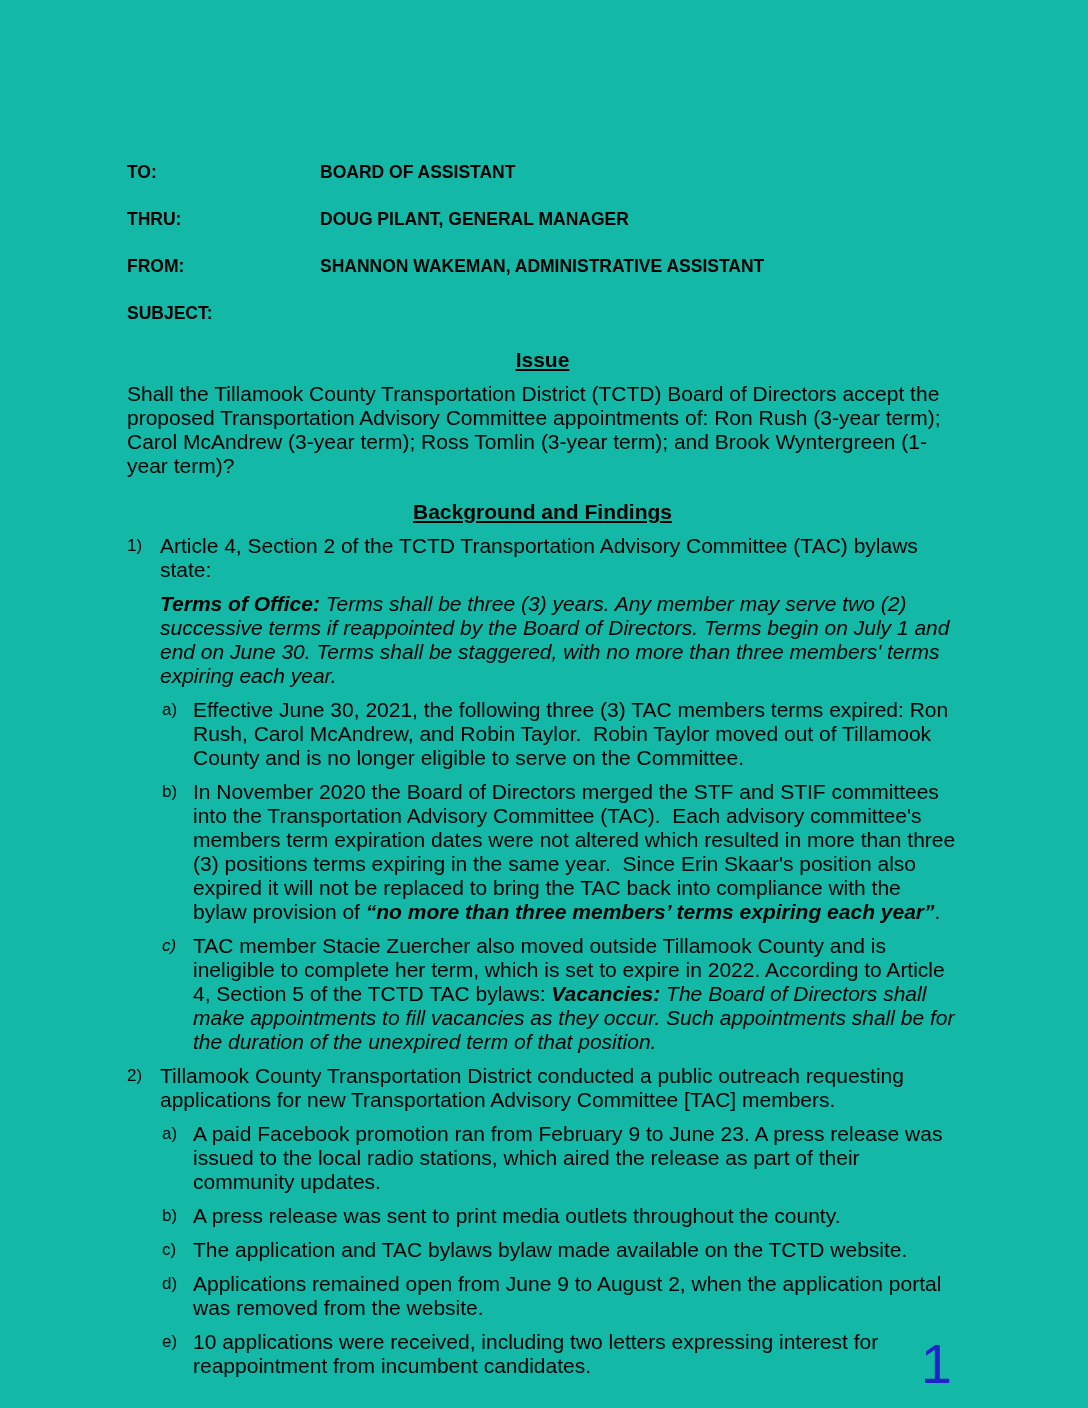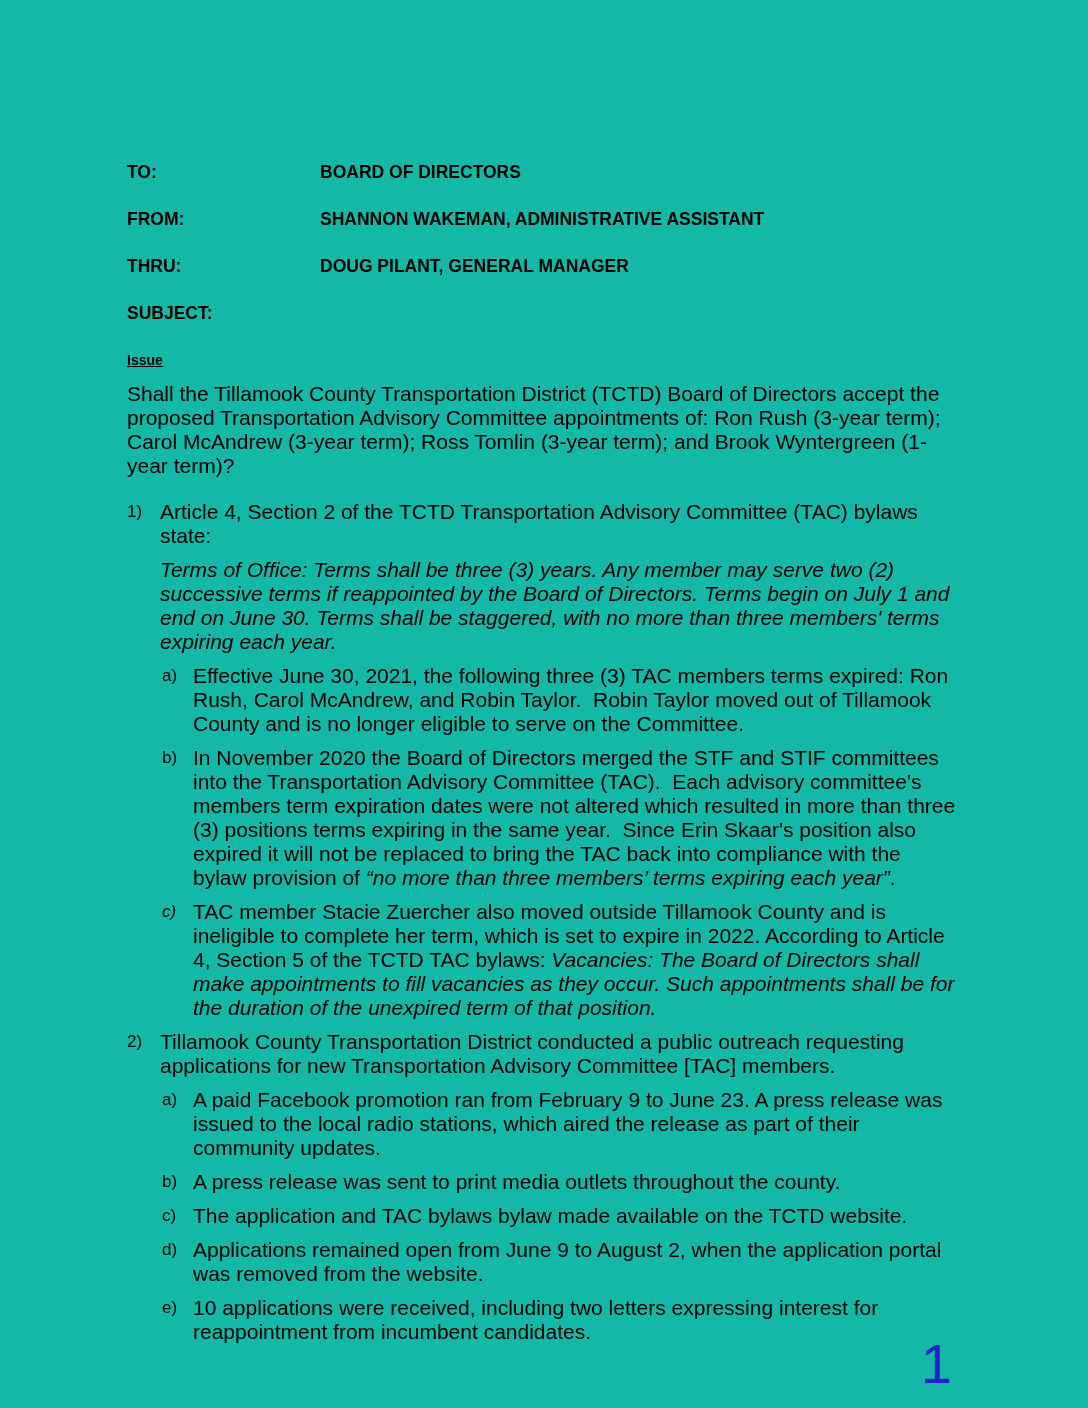--- a/index.html
+++ b/index.html
@@ -29,25 +29,26 @@
     font-size: 17.5px;
     line-height: 25px;
     margin-bottom: 22px;
   }
   .hdr-label { flex: none; width: 193px; }
   .hdr-value { white-space: pre-line; }
   .memo-header { margin-bottom: 0; }
 
   
   .heading {
-    font-size: 14px;
+    font-size: 21px;
     font-weight: bold;
     text-decoration: underline;
     line-height: 24px;
     margin: 0 0 10px 0;
+    text-align: center;
   }
 
   
   .para, .li-text, .quote {
     font-size: 21px;
     line-height: 24px;
     white-space: pre-wrap;
   }
   .para { margin: 0 0 22px 0; }
   .block { margin-bottom: 10px; }
@@ -59,59 +60,60 @@
     font-size: 17px;
     line-height: 24px;
   }
   .marker.italic { font-style: italic; }
   .quote {
     margin-left: 33px;
     font-style: italic;
   }
   .run-n { font-style: normal; font-weight: normal; }
   .run-i { font-style: italic; }
-  .run-bi { font-style: italic; font-weight: normal; }
+  .run-bi { font-style: italic; font-weight: bold; }
 
   
   .page-number {
     position: absolute;
     top: 1336px;
     right: 136px;
     font-size: 56px;
     line-height: 56px;
     font-weight: normal;
   }
 </style>
 </head>
 <body>
 
 <div class="page">
   <div class="content">
 
     <div class="memo-header">
       <div class="hdr-row">
         <span class="hdr-label">TO:</span>
-        <span class="hdr-value">BOARD OF DIRECTORS</span>
+        <span class="hdr-value">BOARD OF ASSISTANT</span>
+      </div>
+      <div class="hdr-row">
+        <span class="hdr-label">THRU:</span>
+        <span class="hdr-value">DOUG PILANT, GENERAL MANAGER</span>
       </div>
       <div class="hdr-row">
         <span class="hdr-label">FROM:</span>
         <span class="hdr-value">SHANNON WAKEMAN, ADMINISTRATIVE ASSISTANT</span>
-      </div>
-      <div class="hdr-row">
-        <span class="hdr-label">THRU:</span>
-        <span class="hdr-value">DOUG PILANT, GENERAL MANAGER</span>
       </div>
       <div class="hdr-row">
         <span class="hdr-label">SUBJECT:</span>
       </div>
     </div>
 
     <h2 class="heading">Issue</h2>
     <p class="para">Shall the Tillamook County Transportation District (TCTD) Board of Directors accept the proposed Transportation Advisory Committee appointments of: Ron Rush (3-year term); Carol McAndrew (3-year term); Ross Tomlin (3-year term); and Brook Wyntergreen (1-year term)?</p>
 
+    <h2 class="heading">Background and Findings</h2>
 
     <div class="block li1">
       <span class="marker">1)</span>
       <div class="li-text">Article 4, Section 2 of the TCTD Transportation Advisory Committee (TAC) bylaws state:</div>
     </div>
 
     <div class="block quote"><span class="run-bi">Terms of Office: </span><span class="run-i">Terms shall be three (3) years. Any member may serve two (2) successive terms if reappointed by the Board of Directors. Terms begin on July 1 and end on June 30. Terms shall be staggered, with no more than three members' terms expiring each year.</span></div>
 
     <div class="block li2">
       <span class="marker">a)</span>

